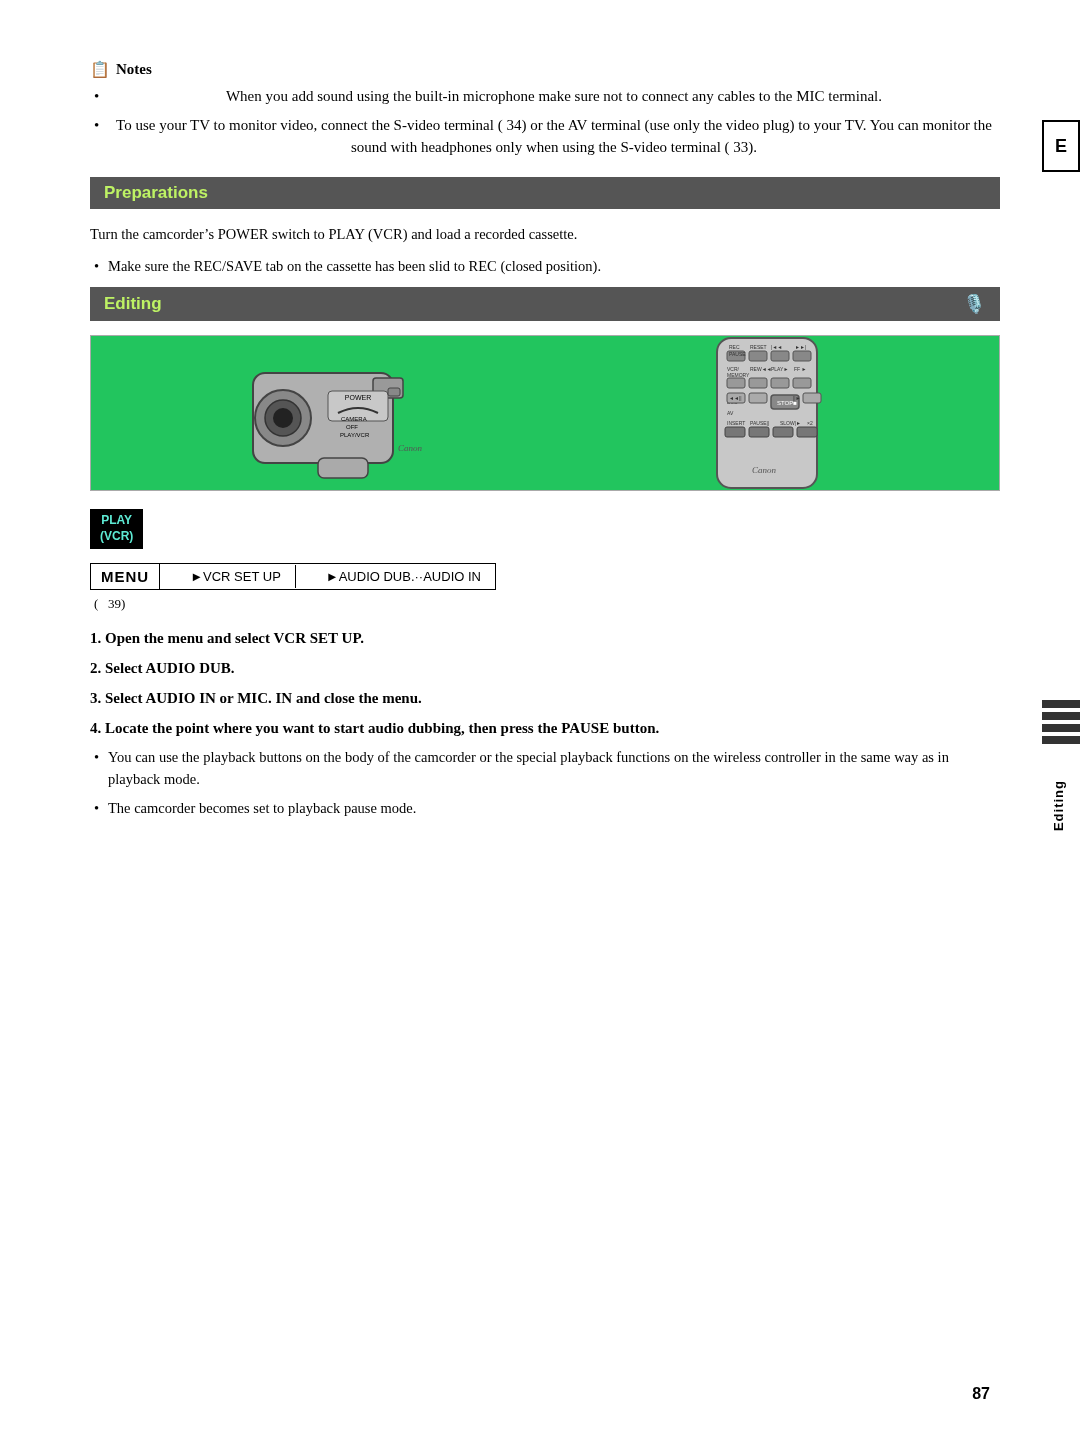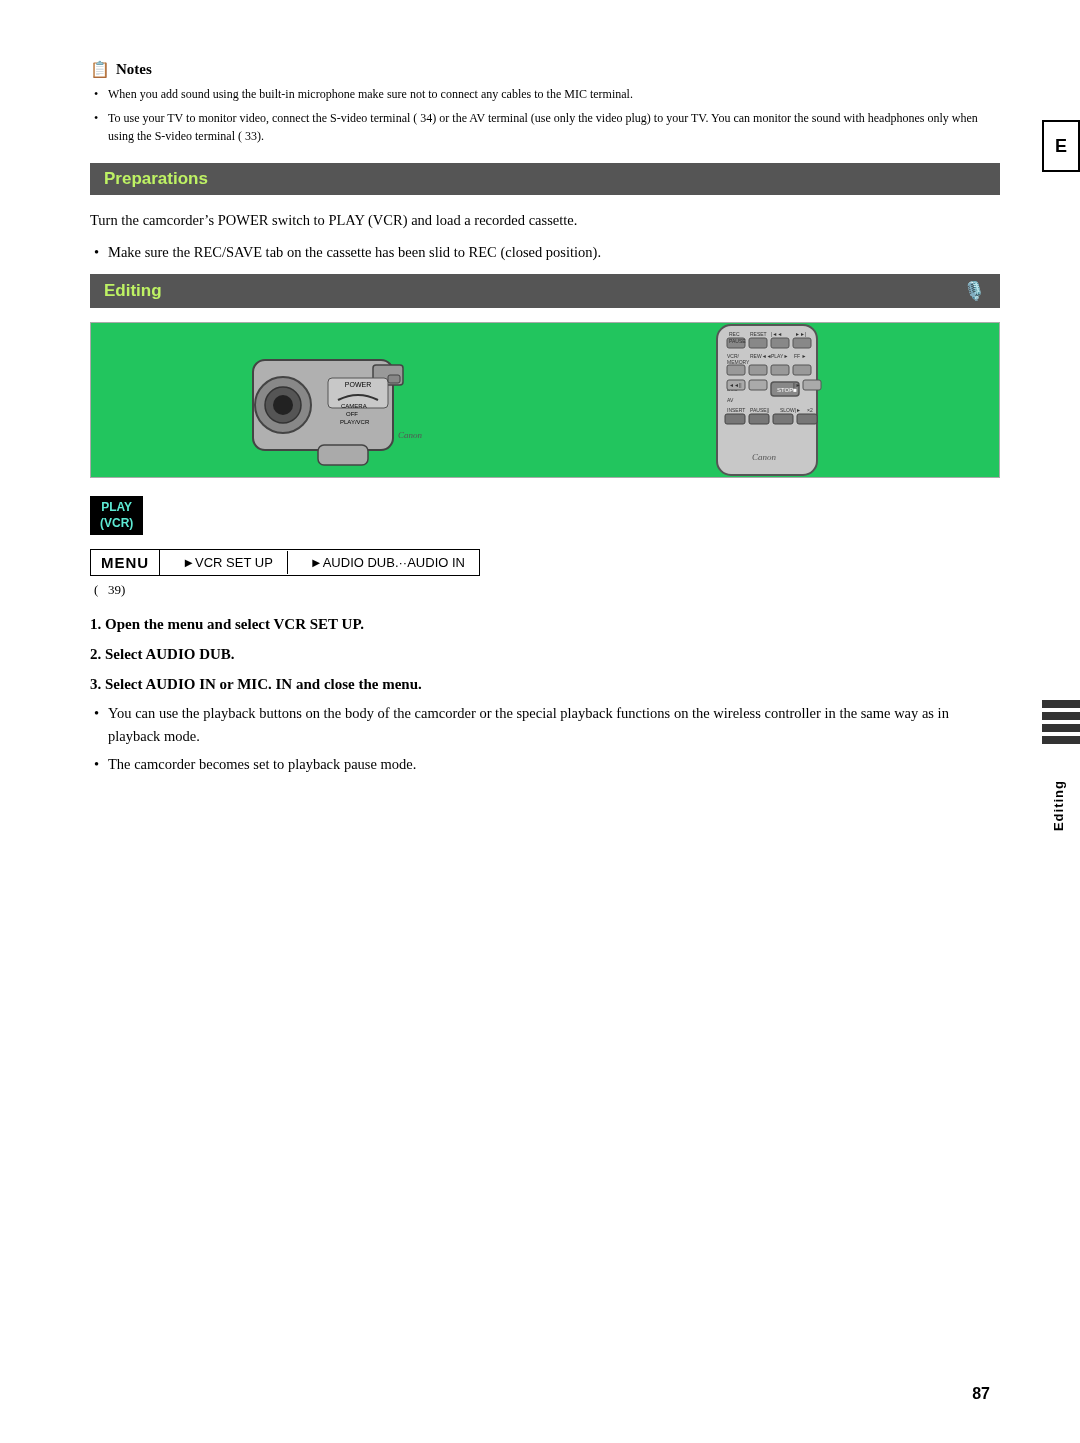--- a/index.html
+++ b/index.html
@@ -83,21 +83,22 @@
     }
     .notes-list {
       list-style: none;
       padding-left: 0;
     }
     .notes-list li {
       padding-left: 18px;
       position: relative;
       margin-bottom: 6px;
       line-height: 1.5;
-      font-size: 12px;
+      font-size: 15px;
+      text-align: center;
     }
     .notes-list li::before {
       content: '•';
       position: absolute;
       left: 4px;
     }
 
     
     .section-header {
       background: #555;
@@ -166,21 +167,21 @@
       font-weight: bold;
       margin-bottom: 14px;
       line-height: 1.3;
       text-align: center;
     }
 
     
     .menu-diagram {
       display: flex;
       align-items: center;
-      gap: 8px;
+      gap: 16px;
       margin-bottom: 6px;
       border: 1px solid #000;
       width: fit-content;
     }
     .menu-label {
       font-family: Arial, sans-serif;
       font-weight: bold;
       font-size: 15px;
       padding: 4px 10px;
       border-right: 1px solid #000;
@@ -422,20 +423,23 @@
     </p>
 
     <p class="step-item bold">
       <strong><span>2.</span> <span>Select AUDIO DUB.</span></strong>
     </p>
 
     <p class="step-item bold">
       <strong><span>3.</span> <span>Select AUDIO IN or MIC. IN and close the menu.</span></strong>
     </p>
 
+    <p class="step-item bold">
+      <strong><span>4.</span> <span>Locate the point where you want to start audio dubbing, then press the PAUSE button.</span></strong>
+    </p>
 
     <p class="step-sub">
       <span>You can use the playback buttons on the body of the camcorder or the special playback functions on the wireless controller in the same way as in playback mode.</span>
     </p>
     <p class="step-sub">
       <span>The camcorder becomes set to playback pause mode.</span>
     </p>
 
   </div>
 

